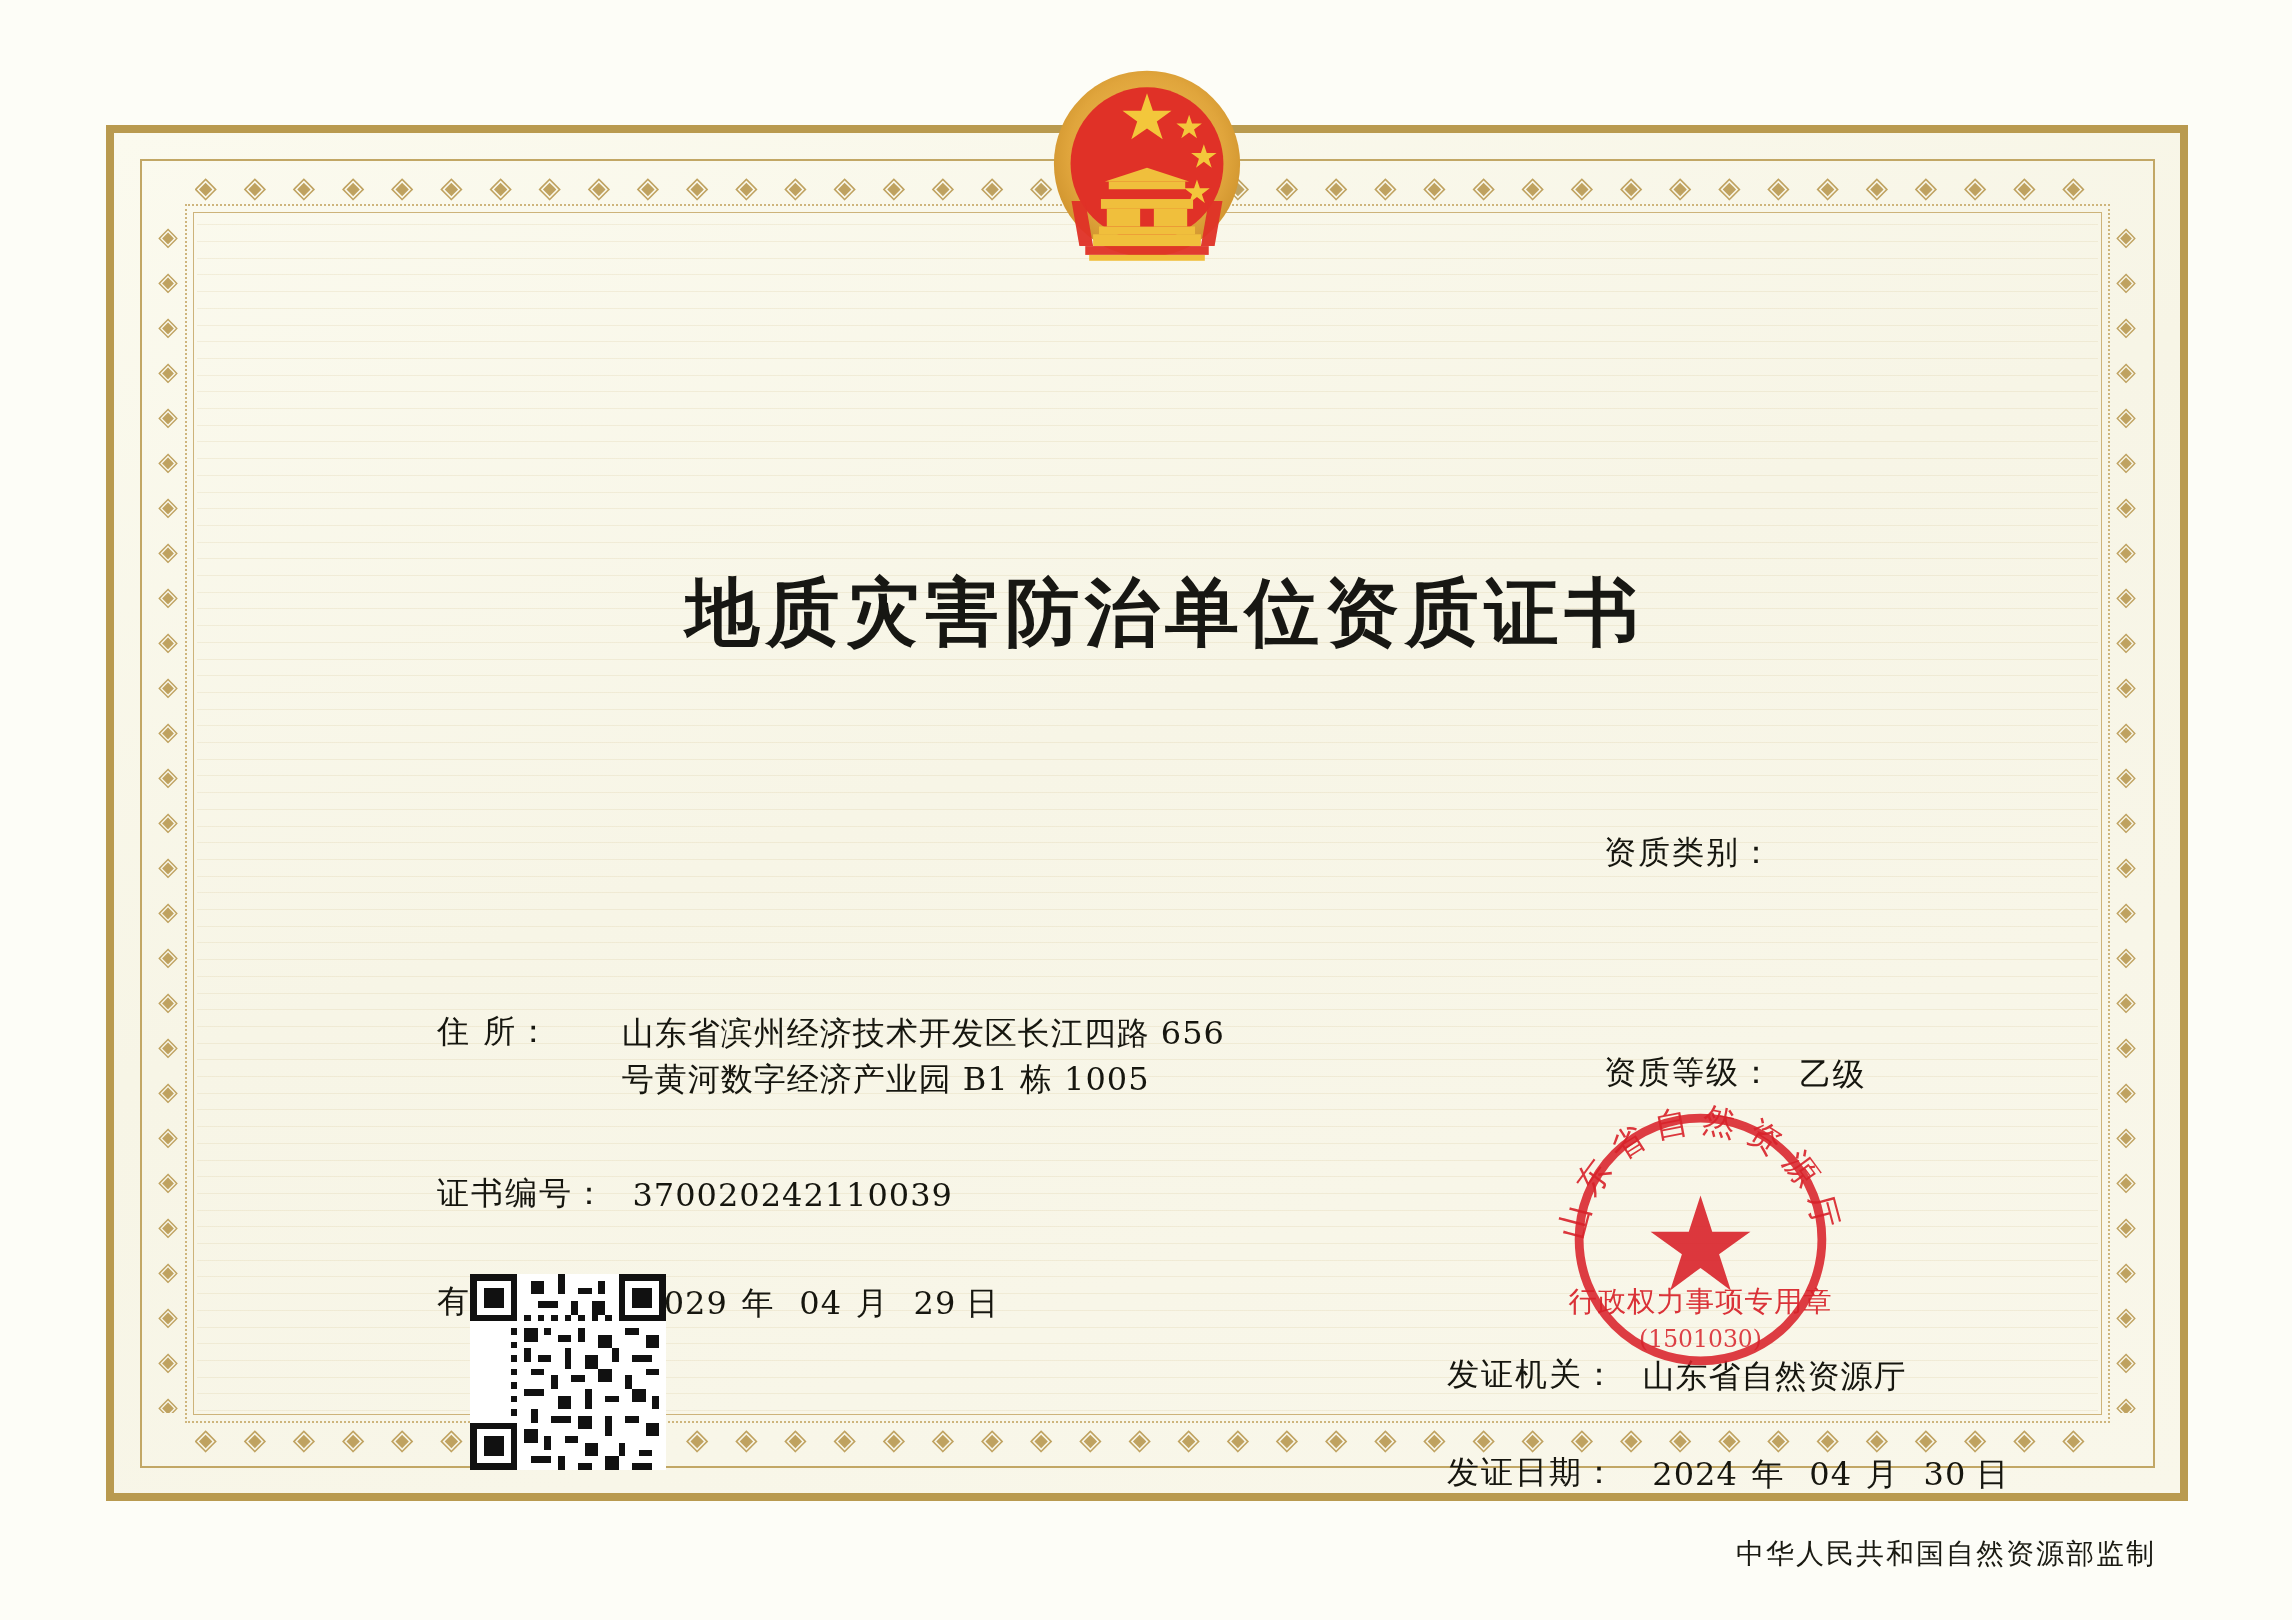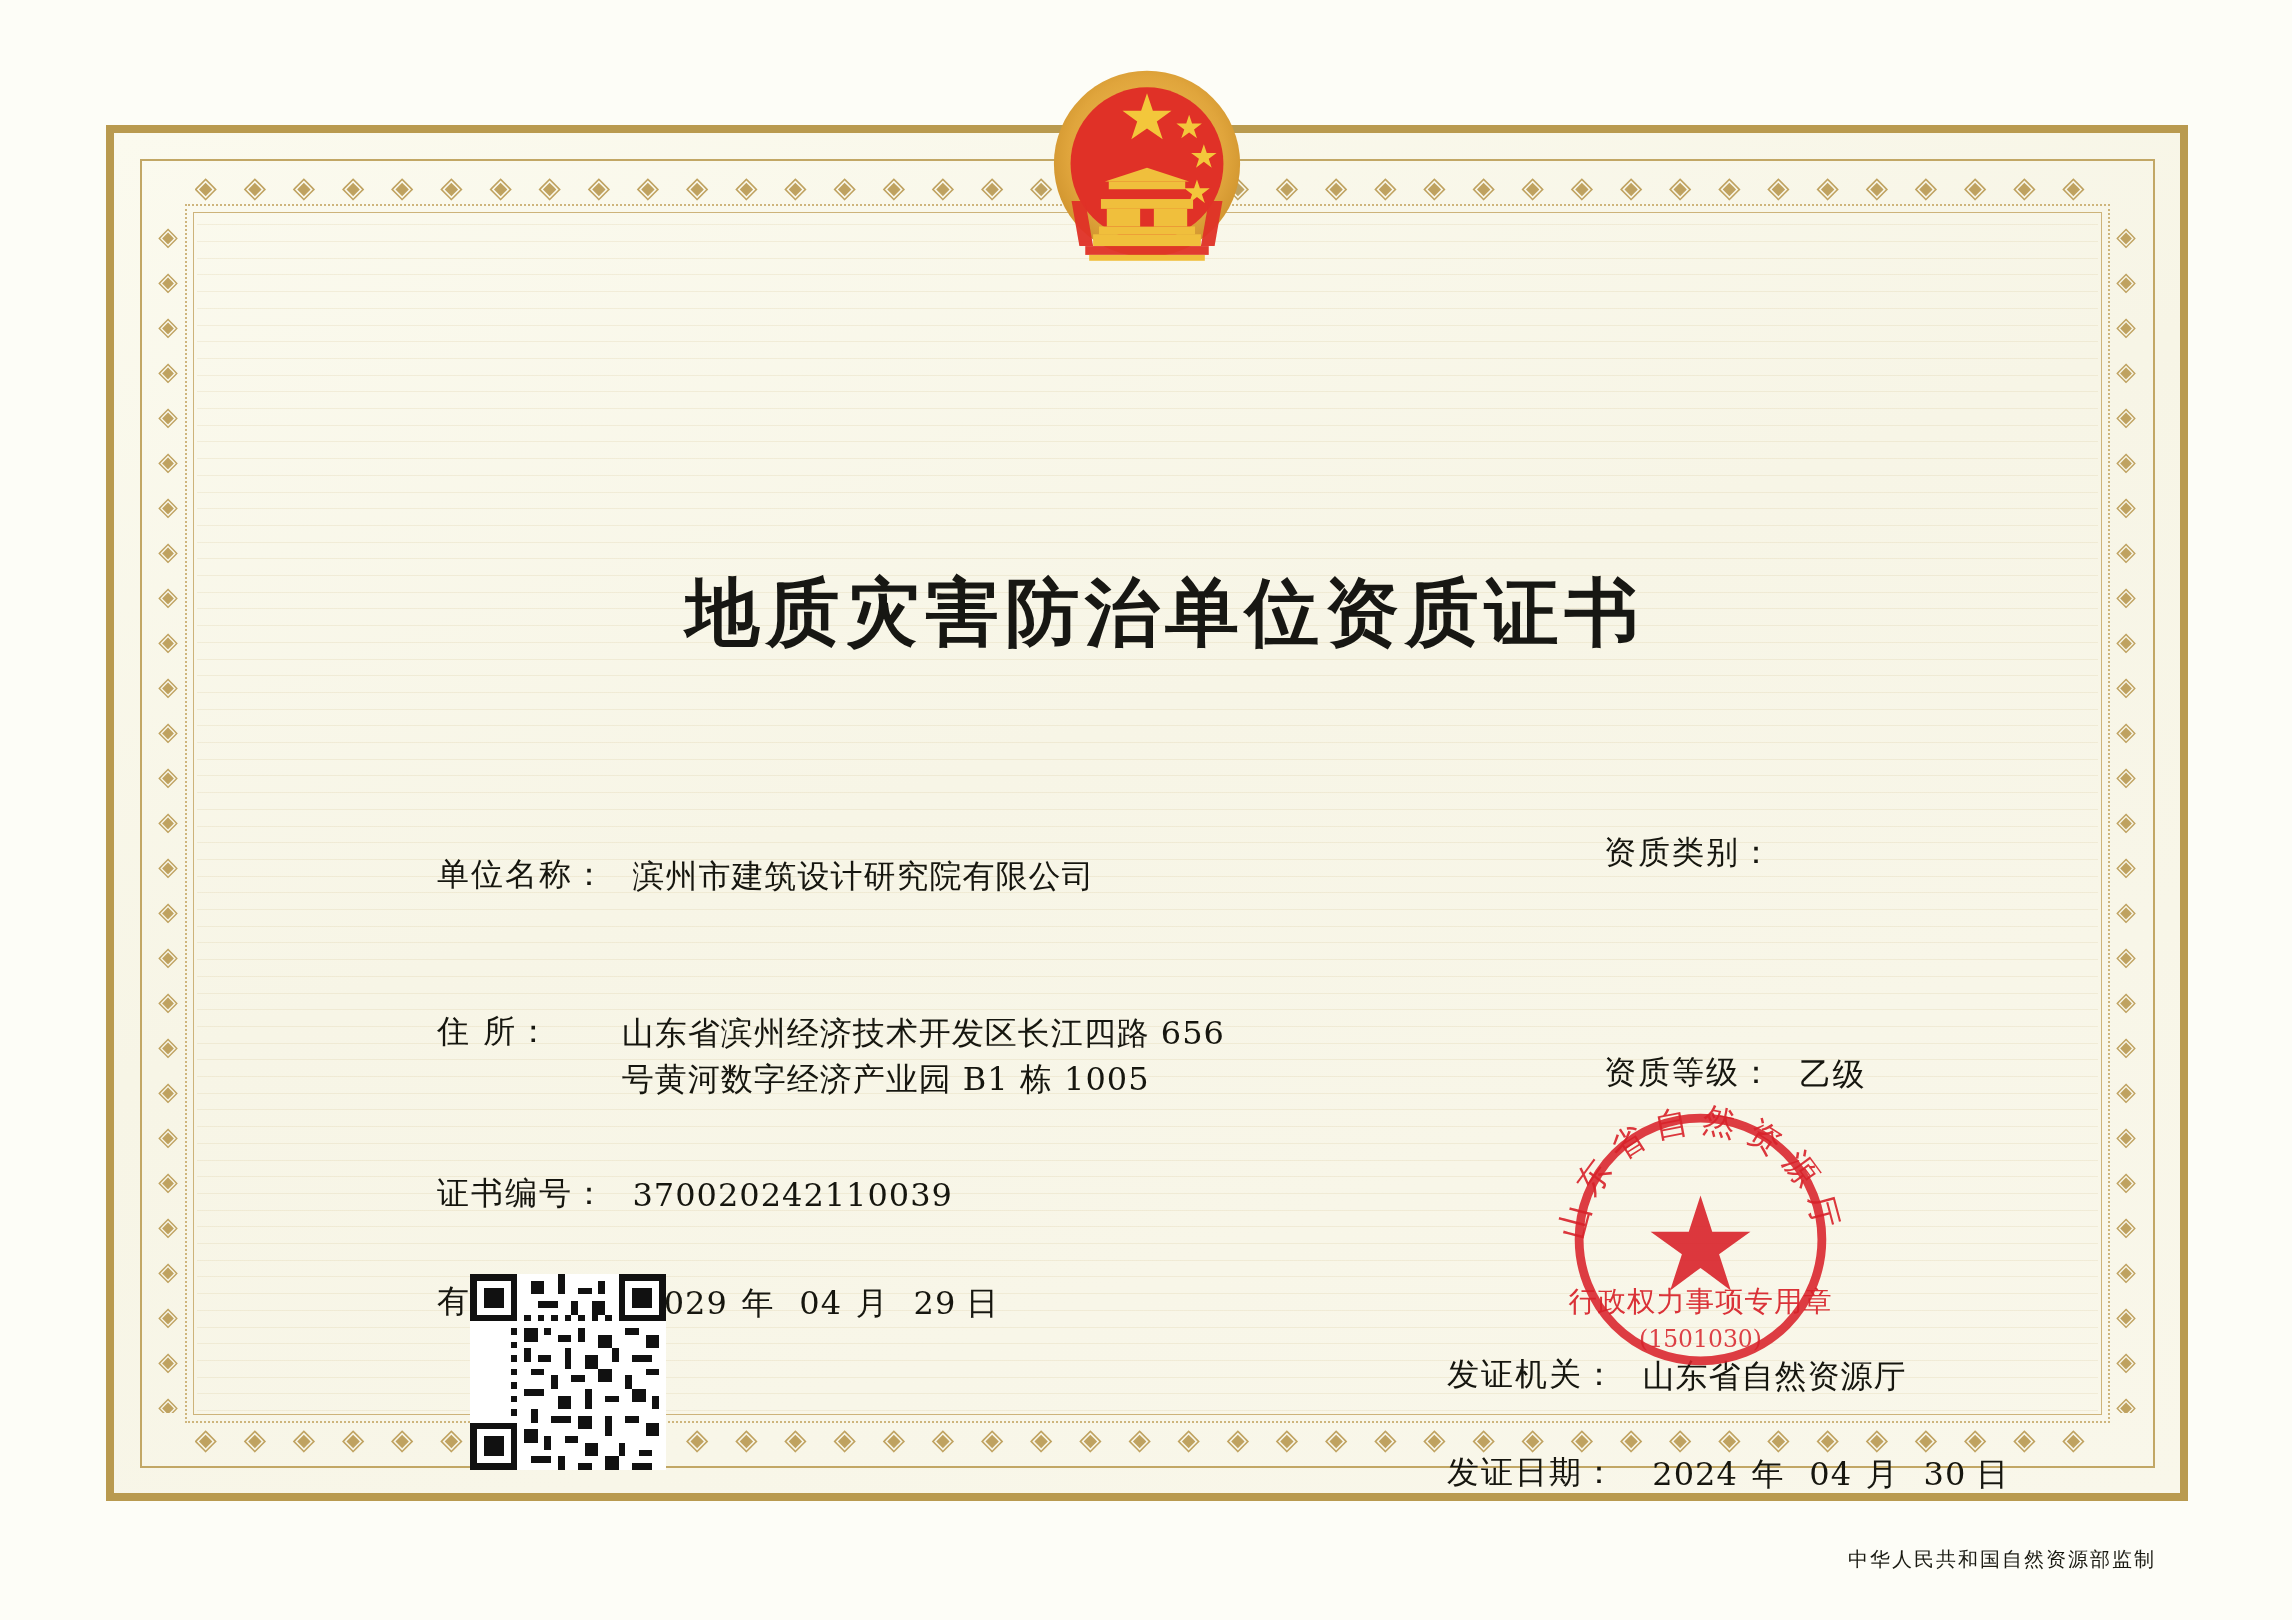--- a/index.html
+++ b/index.html
@@ -203,21 +203,21 @@
     height: 196px;
     z-index: 7;
     background: #fff;
   }
 
   
   #footer-note {
     position: absolute;
     right: 137px;
     bottom: 47px;
-    font-size: 20px;
+    font-size: 28px;
     color: #1a1a12;
     letter-spacing: 2px;
     font-family: "DejaVu Serif", "Liberation Serif", serif;
     z-index: 5;
   }
 </style>
 </head>
 <body>
 
 <div id="certificate-page">
@@ -232,24 +232,20 @@
       <div class="orn-col left">◈<br>◈<br>◈<br>◈<br>◈<br>◈<br>◈<br>◈<br>◈<br>◈<br>◈<br>◈<br>◈<br>◈<br>◈<br>◈<br>◈<br>◈<br>◈<br>◈<br>◈<br>◈<br>◈<br>◈<br>◈<br>◈<br>◈</div>
       <div class="orn-col right">◈<br>◈<br>◈<br>◈<br>◈<br>◈<br>◈<br>◈<br>◈<br>◈<br>◈<br>◈<br>◈<br>◈<br>◈<br>◈<br>◈<br>◈<br>◈<br>◈<br>◈<br>◈<br>◈<br>◈<br>◈<br>◈<br>◈</div>
 
       <div id="dotted-trace"></div>
     </div>
 
     <div id="cert-title">地质灾害防治单位资质证书</div>
 
     <div id="fields">
 
-      <div class="field" id="row-unit-name">
-        <span class="lbl">单位名称：</span>
-        <span class="val">滨州市建筑设计研究院有限公司</span>
-      </div>
 
       <div class="field" id="row-address">
         <span class="lbl spaced">住     所：</span>
         <span class="val">
           <span class="l2">山东省滨州经济技术开发区长江四路 656</span>
           <span class="l2">号黄河数字经济产业园 B1 栋 1005</span>
         </span>
       </div>
 
       <div class="field" id="row-cert-no">

